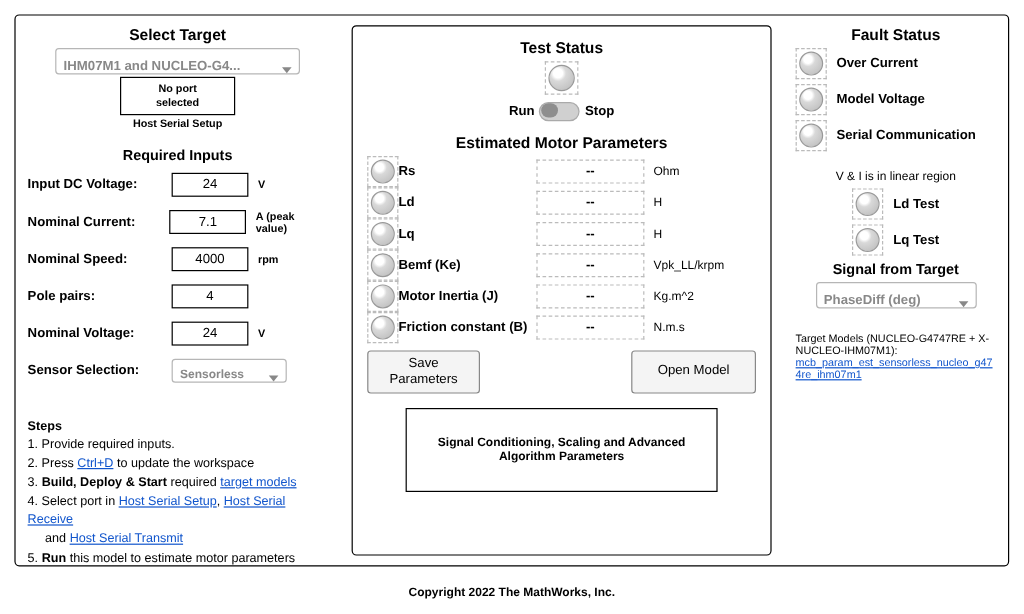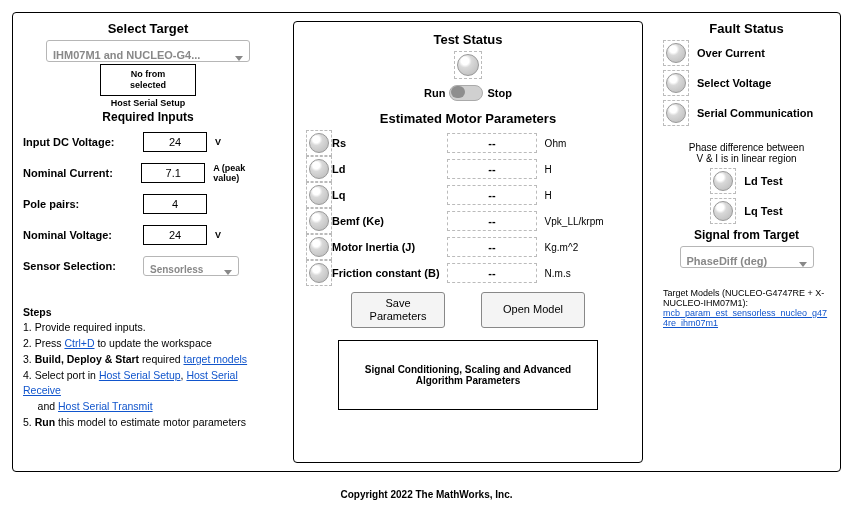--- a/index.html
+++ b/index.html
@@ -60,36 +60,41 @@
 
     <div class="col col-left">
       <div class="hdr">Select Target</div>
       <div class="center">
         <div class="dd">
           <span>IHM07M1 and NUCLEO-G4...</span>
           <span class="caret"></span>
         </div>
       </div>
       <div class="portbox">
-        <div>No from</div>
+        <div>No port</div>
         <div>selected</div>
       </div>
       <div class="tiny">Host Serial Setup</div>
 
-      <div class="hdr2" style="margin-top:2px">Required Inputs</div>
+      <div class="hdr2" style="margin-top:14px">Required Inputs</div>
 
       <div class="row">
         <div class="lbl">Input DC Voltage:</div>
         <input class="inp" value="24" style="">
         <div class="unit">V</div>
       </div>
       <div class="row">
         <div class="lbl">Nominal Current:</div>
         <input class="inp" value="7.1" style="">
         <div class="unit">A (peak value)</div>
+      </div>
+      <div class="row">
+        <div class="lbl">Nominal Speed:</div>
+        <input class="inp" value="4000" style="">
+        <div class="unit">rpm</div>
       </div>
       <div class="row">
         <div class="lbl">Pole pairs:</div>
         <input class="inp" value="4" style="">
         <div class="unit"></div>
       </div>
       <div class="row">
         <div class="lbl">Nominal Voltage:</div>
         <input class="inp" value="24" style="">
         <div class="unit">V</div>
@@ -165,47 +170,46 @@
         </div>
         <div class="paramrow">
           <div class="lp">
               <span class="lampbox"><span class="lamp lampsm"></span></span>
             </div>
           <div class="nm">Friction constant (B)</div>
           <div class="valbox">--</div>
           <div class="un">N.m.s</div>
         </div>
 
-        <div style="display:flex;justify-content:center;gap:36px;margin-top:6px">
+        <div style="display:flex;justify-content:space-between;gap:36px;margin-top:6px">
           <div class="btn" style="width:72px"><span style="white-space:pre-line">Save
 Parameters</span></div>
           <div class="btn" style="width:82px;padding-top:10px;padding-bottom:10px">Open Model</div>
         </div>
 
         <div class="subsys">Signal Conditioning, Scaling and Advanced Algorithm Parameters</div>
       </div>
     </div>
 
     <div class="col col-right">
       <div class="hdr">Fault Status</div>
       <div class="fr">
           <span class="lampbox"><span class="lamp lampsm"></span></span>
           <span class="tx">Over Current</span>
         </div>
       <div class="fr">
           <span class="lampbox"><span class="lamp lampsm"></span></span>
-          <span class="tx">Select Voltage</span>
+          <span class="tx">Model Voltage</span>
         </div>
       <div class="fr">
           <span class="lampbox"><span class="lamp lampsm"></span></span>
           <span class="tx">Serial Communication</span>
         </div>
 
       <div class="rnote">
-        <div>Phase difference between</div>
         <div>V &amp; I is in linear region</div>
       </div>
       <div class="fr" style="justify-content:center">
           <span class="lampbox"><span class="lamp lampsm"></span></span>
           <span class="tx">Ld Test</span>
         </div>
       <div class="fr" style="justify-content:center">
           <span class="lampbox"><span class="lamp lampsm"></span></span>
           <span class="tx">Lq Test</span>
         </div>

